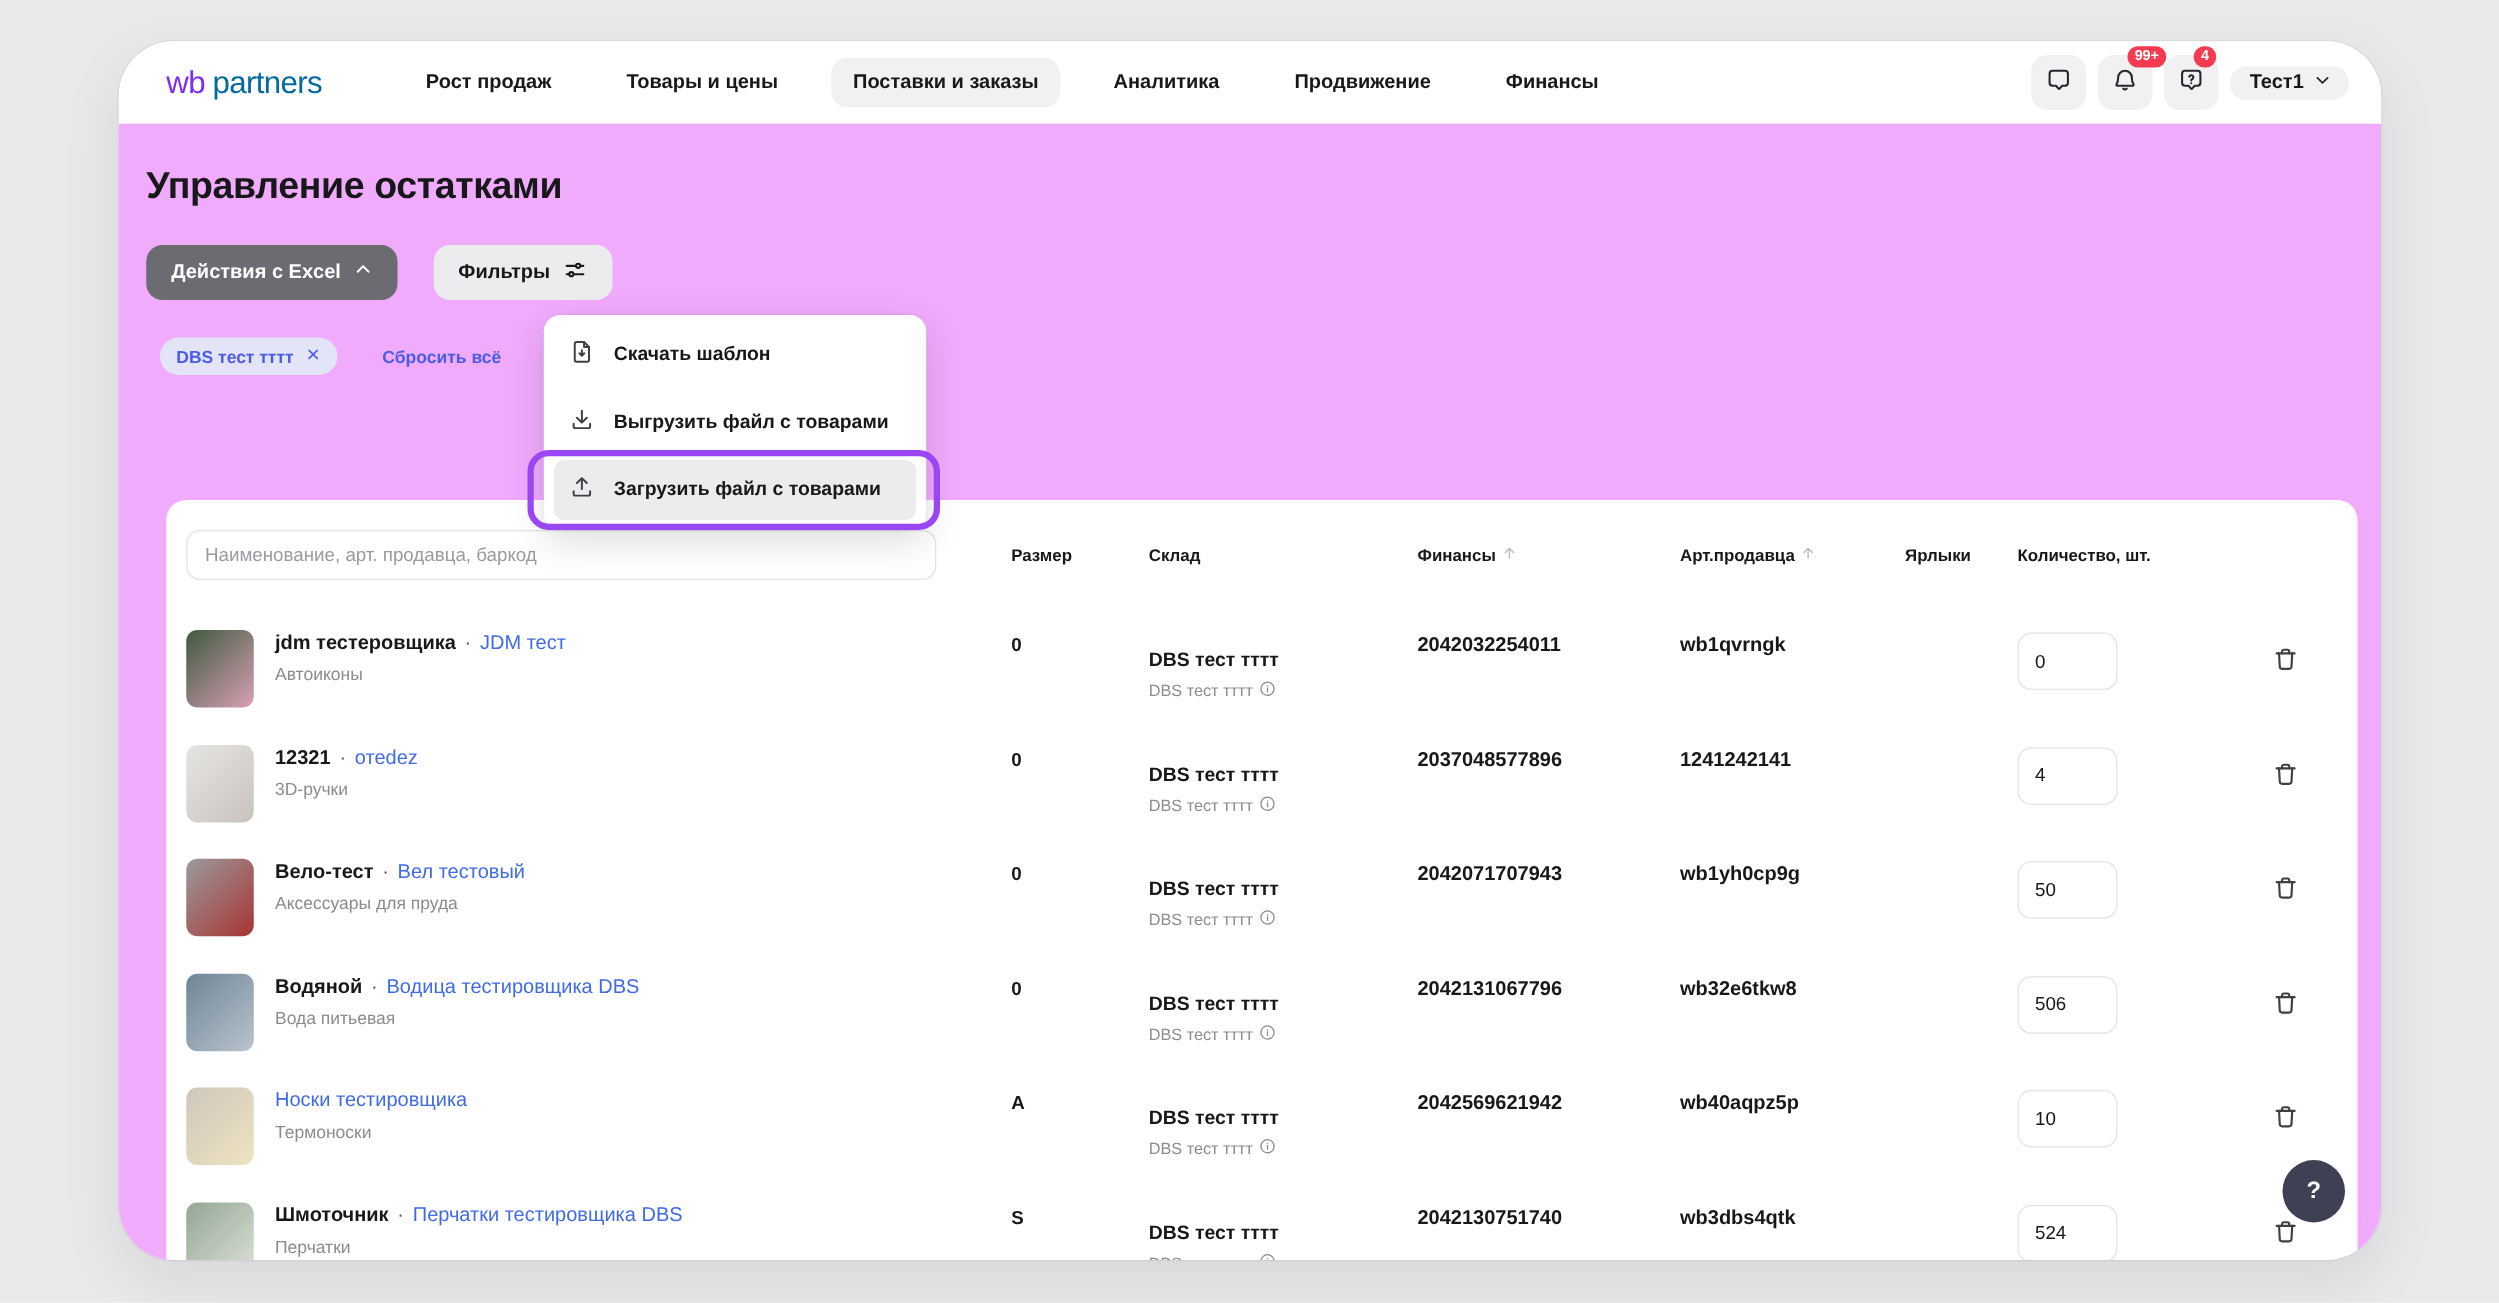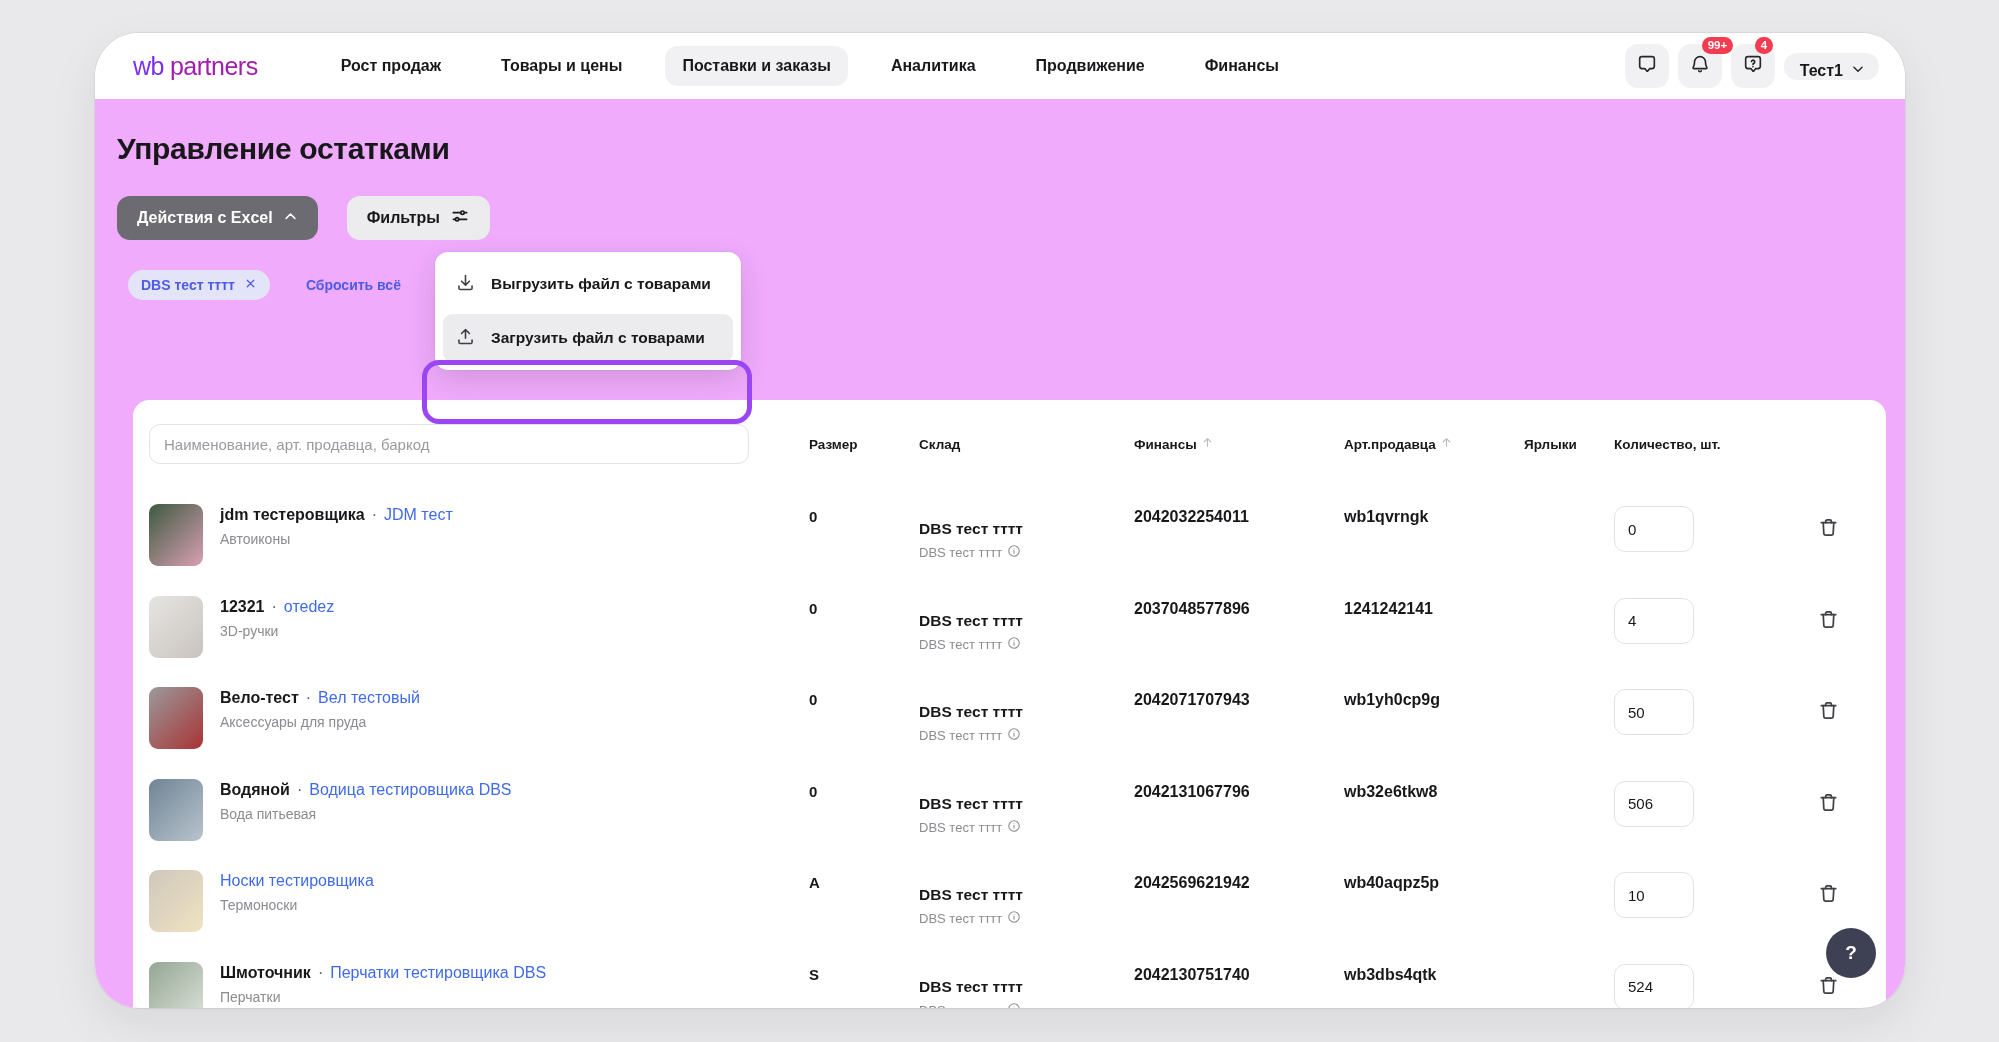--- a/index.html
+++ b/index.html
@@ -9,32 +9,32 @@
   .window { position:absolute; left:95px; top:33px; width:1810px; height:975px;
     background:#fff; border-radius:44px; overflow:hidden;
     box-shadow:0 0 0 1px rgba(0,0,0,.05), 0 18px 50px rgba(0,0,0,.08); }
 
   
   .topnav { height:66px; background:#fff; display:flex; align-items:center;
     padding:0 26px 0 38px; }
   .logo { display:flex; align-items:baseline; gap:6px; font-weight:400;
     font-size:25px; letter-spacing:-0.5px; margin-right:66px;justify-content:space-between; }
   .logo .wb { color:#7b2ff2; }
-  .logo .partners { color:#a21caf; }
+  .logo .partners { color:#0369a1; }
   .nav-items { display:flex; align-items:center; gap:26px; }
   .nav-item { font-size:16px; font-weight:700; padding:11px 17px; border-radius:13px;
     white-space:nowrap; cursor:pointer; }
   .nav-item.active { background:#f1f1f4; }
   .nav-right { margin-left:auto; display:flex; align-items:center; gap:9px; }
   .icon-btn { position:relative; width:44px; height:44px; background:#f1f1f4;
     border-radius:13px; display:flex; align-items:center; justify-content:center; cursor:pointer; }
   .badge { position:absolute; top:-7px; left:24px; background:#f43b4f; color:#fff;
     font-size:11.5px; font-weight:700; border-radius:999px; padding:2px 6px; line-height:13px; }
   .account { height:27px; background:#f1f1f4; border-radius:13px; display:flex;
-    align-items:flex-end; gap:8px; padding:0 14px 0 16px; font-size:16px; font-weight:700; cursor:pointer; }
+    align-items:center; gap:8px; padding:0 14px 0 16px; font-size:16px; font-weight:700; cursor:pointer; }
 
   
   .content { position:absolute; left:0; top:66px; right:0; bottom:0;
     background:#f0abfc; padding:33px 19px 0 22px; }
   .page-title { font-size:30px; font-weight:800; letter-spacing:-0.3px; }
 
   .toolbar { display:flex; align-items:center; gap:29px; margin-top:30px; }
   .btn { height:44px; border:none; border-radius:13px; display:flex; align-items:center;
     gap:10px; font-family:inherit; font-size:16px; font-weight:600; padding:0 20px; cursor:pointer; }
   .btn-purple { background:#8f2df0; color:#fff; }
@@ -518,20 +518,30 @@
   </div>
 
 </div>
     </div>
   </div>
 
   <div class="dropdown">
     <div class="menu-item">
       <span>
         <svg width="21" height="21" viewBox="0 0 24 24" fill="none" stroke="currentColor" stroke-width="1.8" stroke-linecap="round" stroke-linejoin="round">
+          <path d="M14 3H7a1.5 1.5 0 0 0-1.5 1.5v15A1.5 1.5 0 0 0 7 21h10a1.5 1.5 0 0 0 1.5-1.5V7.5z"></path>
+          <path d="M14 3v4.5h4.5"></path>
+            <path d="M12 10.5v5M9.8 13.3l2.2 2.2 2.2-2.2"></path>
+        </svg>
+      </span>
+      <span>Скачать шаблон</span>
+    </div>
+    <div class="menu-item">
+      <span>
+        <svg width="21" height="21" viewBox="0 0 24 24" fill="none" stroke="currentColor" stroke-width="1.8" stroke-linecap="round" stroke-linejoin="round">
           <path d="M12 4v10M7.5 10.5L12 15l4.5-4.5"></path>
             <path d="M4.5 16v2.5A1.5 1.5 0 0 0 6 20h12a1.5 1.5 0 0 0 1.5-1.5V16"></path>
         </svg>
       </span>
       <span>Выгрузить файл с товарами</span>
     </div>
     <div class="menu-item highlight">
       <span>
         <svg width="21" height="21" viewBox="0 0 24 24" fill="none" stroke="currentColor" stroke-width="1.8" stroke-linecap="round" stroke-linejoin="round">
           <path d="M12 14V4M7.5 8.5L12 4l4.5 4.5"></path>

